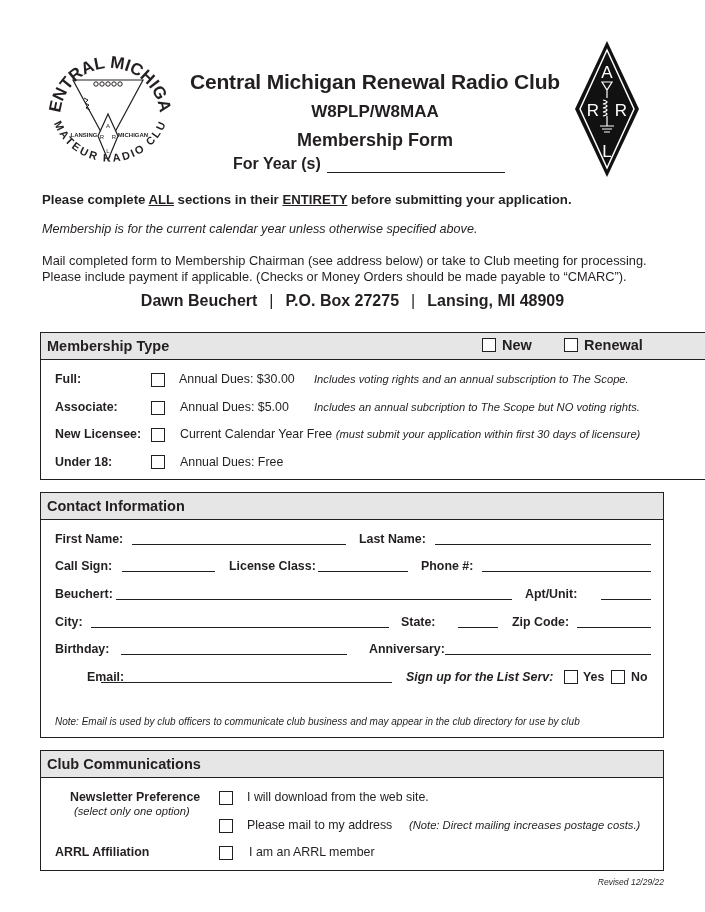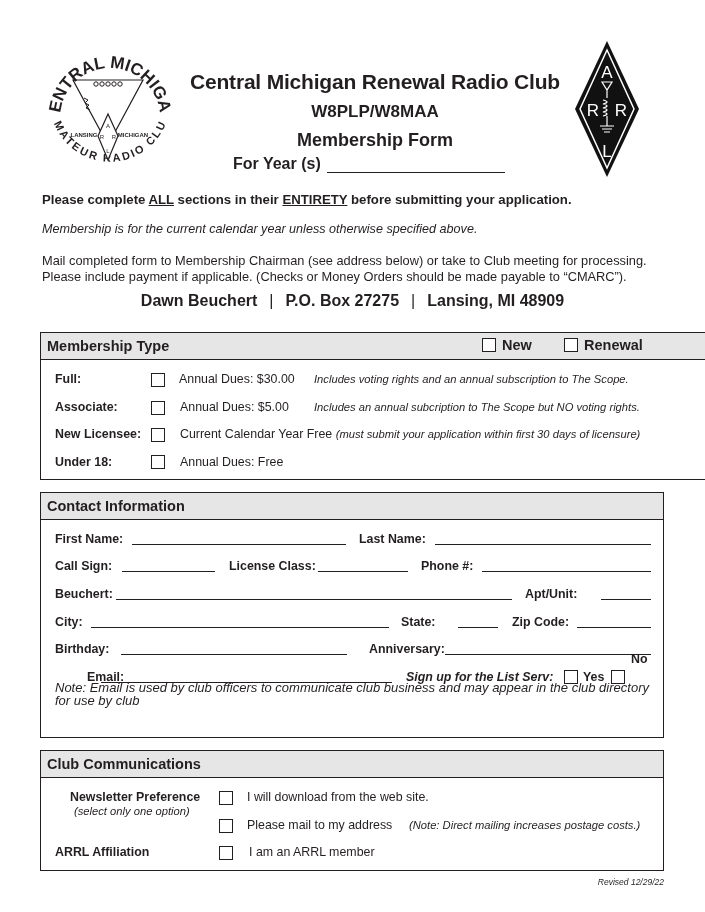--- a/index.html
+++ b/index.html
@@ -181,23 +181,23 @@
   <span class="uline" style="left:80px; top:161px; width:226px;"></span>
   <span class="lbl" style="left:328px; top:149px;">Anniversary:</span>
   <span class="uline" style="left:404px; top:161px; width:206px;"></span>
 
   <span class="lbl" style="left:14px; top:177px;padding-left:32px;">Email:</span>
   <span class="uline" style="left:60px; top:189px; width:291px;"></span>
   <span class="lbl" style="left:365px; top:177px;font-style:italic;">Sign up for the List Serv:</span>
   <span class="cb abs" style="left:523px; top:177px;"></span>
   <span class="lbl" style="left:542px; top:177px;">Yes</span>
   <span class="cb abs" style="left:570px; top:177px;"></span>
-  <span class="lbl" style="left:590px; top:159px;text-align:center;">No</span>
-
-  <div class="abs it" style="left:14px; top:188px; font-size:13px; line-height:13px; width:600px;">
+  <span class="lbl" style="left:590px; top:177px;text-align:center;">No</span>
+
+  <div class="abs it" style="left:14px; top:222px; font-size:10px; line-height:13px; width:600px;">
     <div>Note: Email is used by club officers to communicate club business and may appear in the club directory for use by club</div>
   </div>
 </div>
 
 <div class="abs section sec3">
   <div class="sec-head">
     <span>Club Communications</span>
   </div>
   <span class="lbl" style="left:14px; top:39px;padding-left:15px;">Newsletter Preference</span>
   <span class="txt it" style="left:33px; top:54px;">(select only one option)</span>

